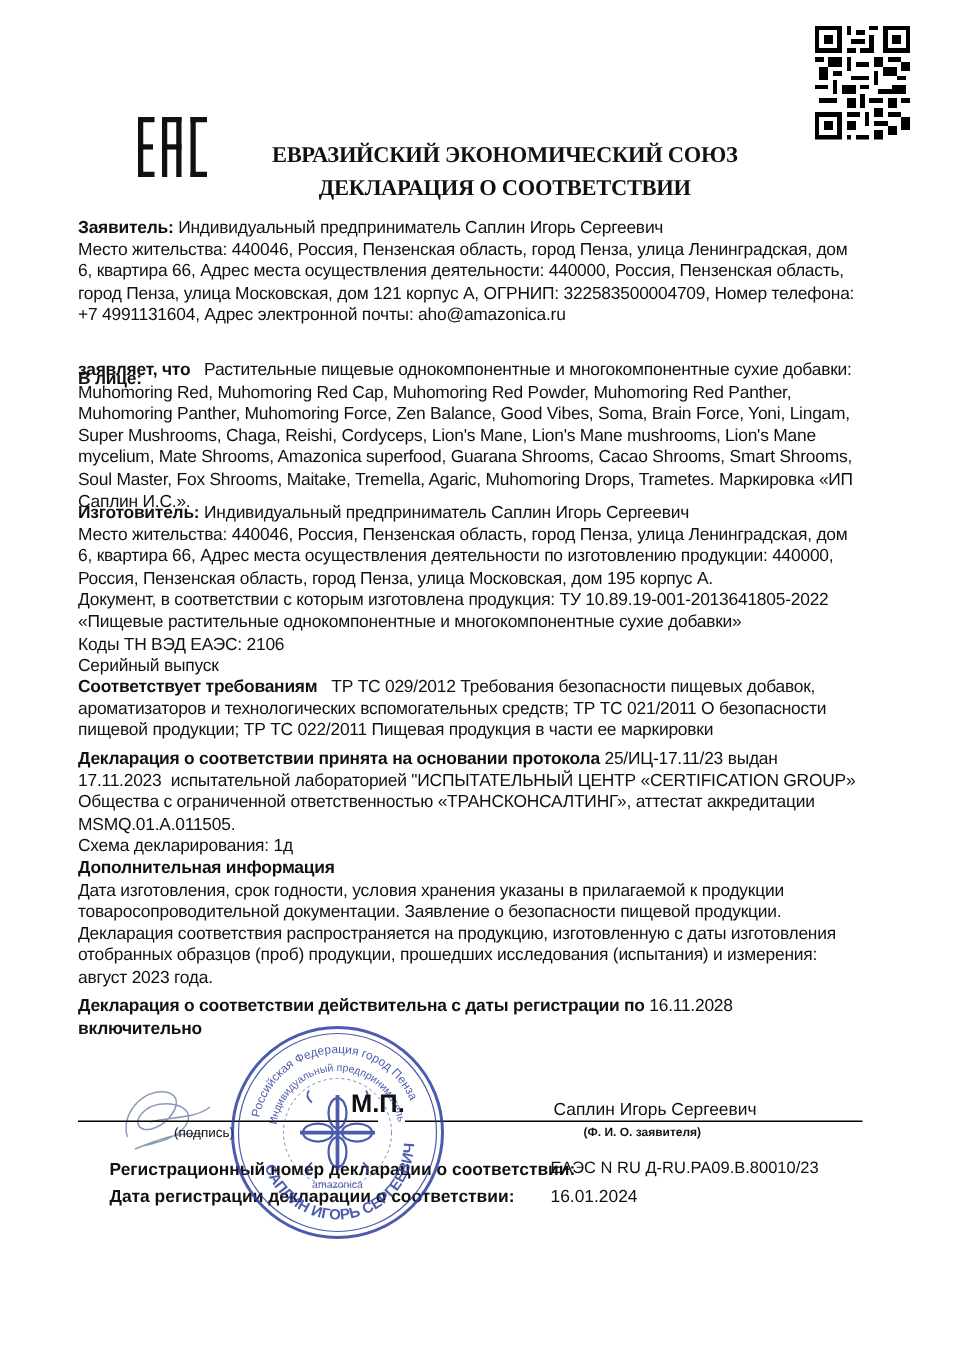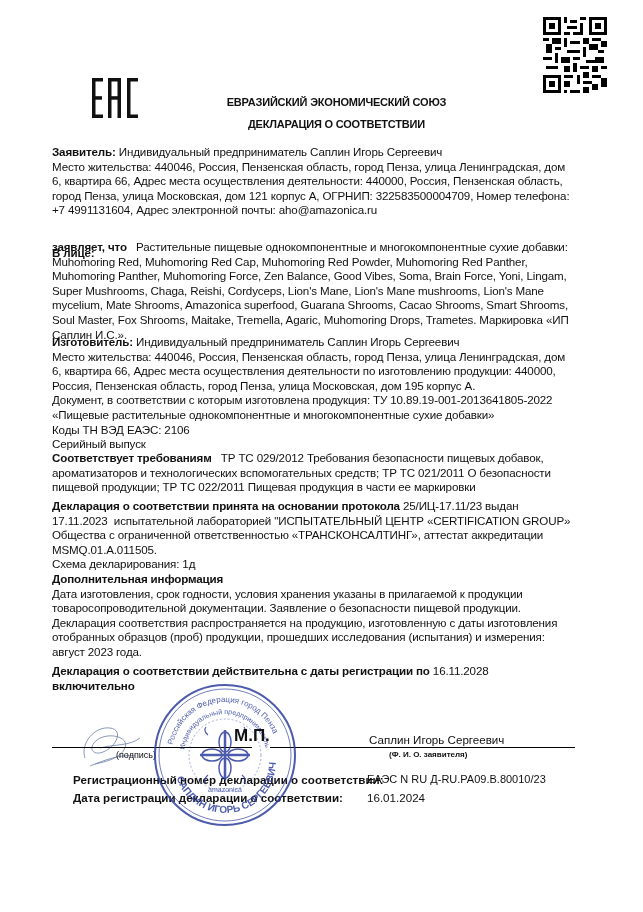--- a/index.html
+++ b/index.html
@@ -6,22 +6,23 @@
     body {
       width: 643px; height: 912px; position: relative; overflow: hidden;
       font-family: "Liberation Sans", sans-serif; color: #111;
     }
     .abs { position: absolute; }
     .eac {
       left: 92px; top: 78px; width: 50px; height: 40px;
     }
     .qr { left: 543px; top: 17px; width: 64px; height: 76px; }
     .hdr {
-      left: 0; width: 643px; text-align: center; font-weight: bold; font-size: 11px;
+      left: 0; width: 643px; text-align: center; font-weight: bold; font-size: 15px;
       letter-spacing: -0.2px;
+      font-family: Liberation Serif, serif;
     }
     .hdr1 { top: 96px; padding-left: 30px; box-sizing: border-box; }
     .hdr2 { top: 118px; padding-left: 30px; box-sizing: border-box; }
     .block {
       left: 52px; width: 560px; font-size: 11.6px; line-height: 14.6px;
       letter-spacing: -0.15px;
     }
     .line { white-space: nowrap; display: block; }
     b { font-weight: bold; }
     .sig-line {

